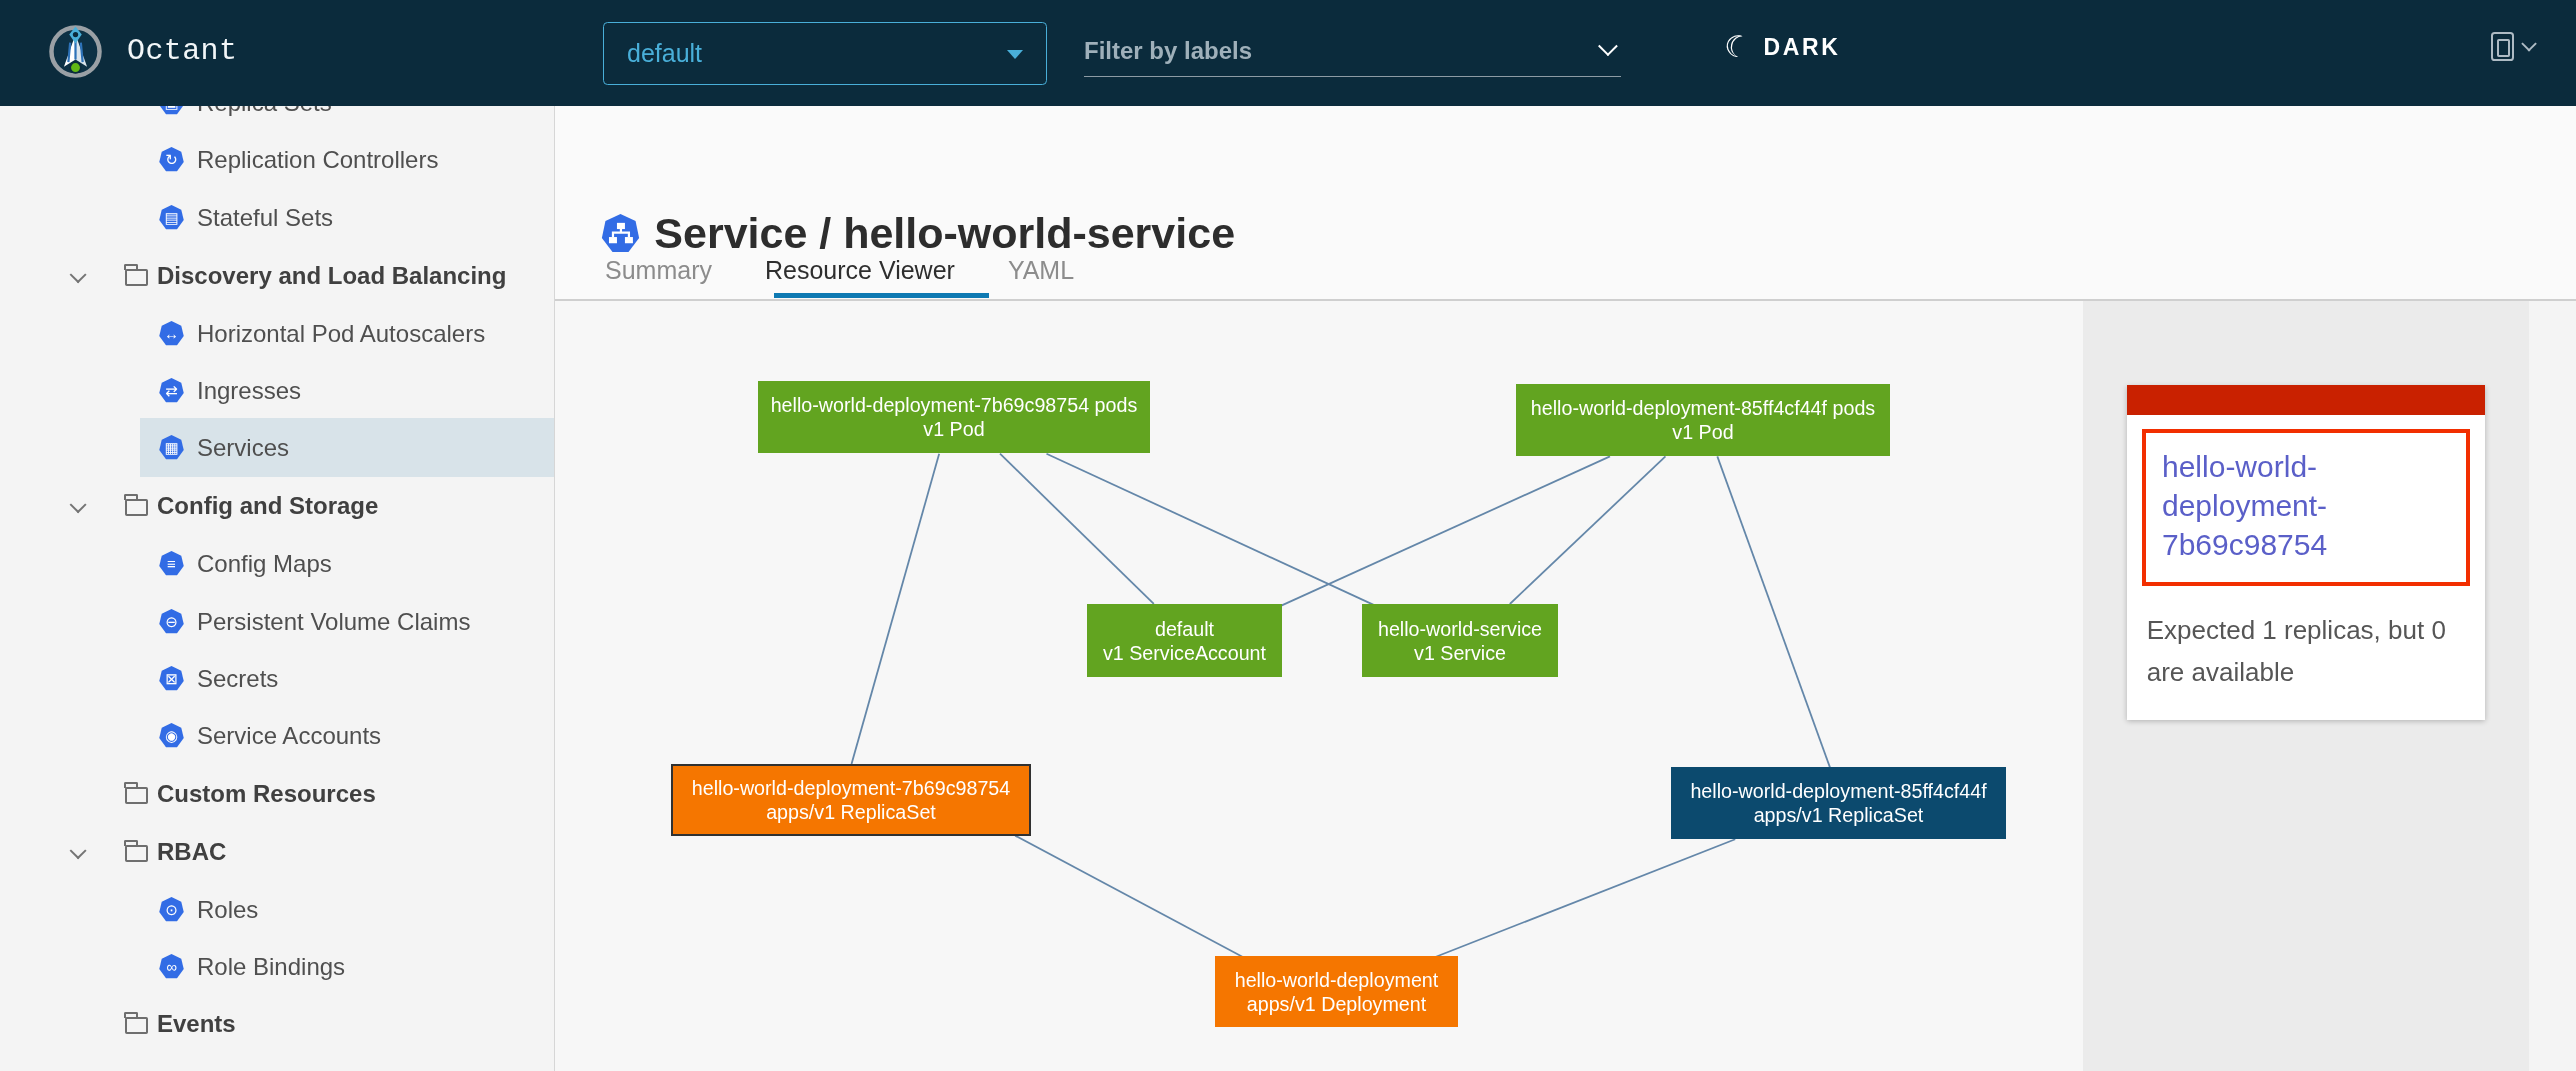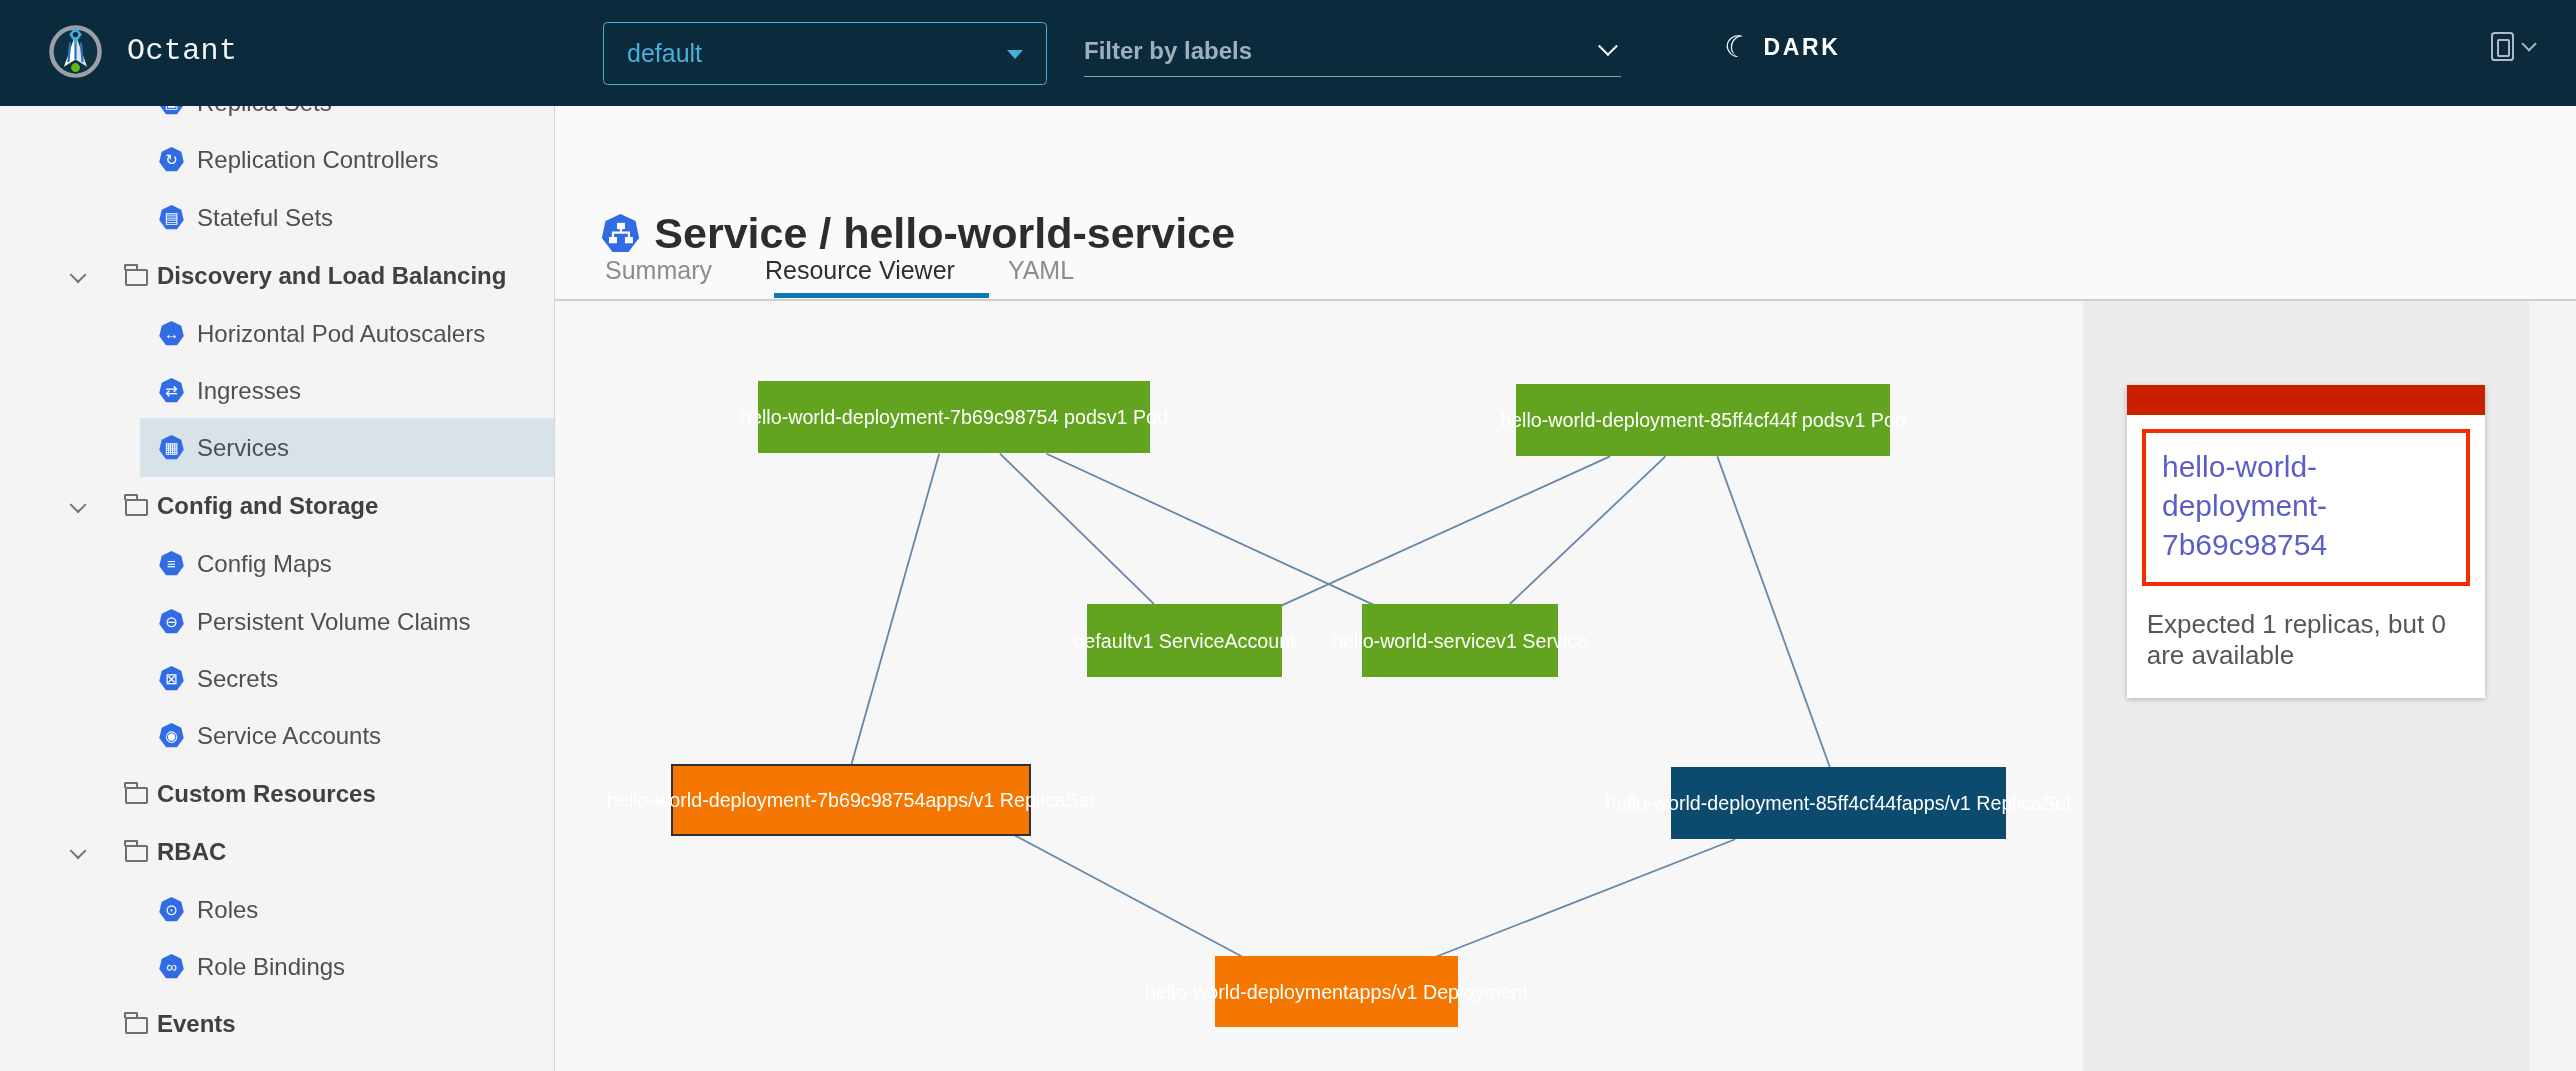--- a/index.html
+++ b/index.html
@@ -70,37 +70,37 @@
   .tab-underline { position:absolute; left:774px; top:293px; width:215px; height:5.4px;
     background:#0e79b2; z-index:4; }
   .tabs-divider { position:absolute; left:555px; top:299px; width:2021px; height:1.8px;
     background:#cfcfcf; z-index:3; }
 
   
   .graph-bg { position:absolute; left:555px; top:301px; width:1528px; height:771px;
     background:#f7f7f7; z-index:1; }
   .edge-layer { position:absolute; left:0; top:0; width:2576px; height:1072px;
     z-index:2; pointer-events:none; }
-  .node { position:absolute; display:flex; flex-direction:row; justify-content:center;
+  .node { position:absolute; display:flex; flex-direction:column; justify-content:center;
     align-items:center; color:#ffffff; text-align:center; z-index:3; cursor:pointer; }
   .node .n-label, .node .n-sub { font-size:19.7px; line-height:24px; white-space:nowrap; }
 
   
   .detail-panel { position:absolute; left:2083px; top:301px; width:493px; height:771px;
     background:#ebebeb; z-index:2; }
   .scroll-strip { position:absolute; right:0; top:0; width:47px; height:771px;
     background:#f4f4f4; }
   .detail-card { position:absolute; left:44px; top:84px; width:358px;
     background:#ffffff; box-shadow:0 1.8px 5.4px rgba(0,0,0,0.25); padding-bottom:27px; }
   .card-accent { width:100%; height:29.5px; }
   .card-linkbox { margin:14.3px 15px 0 15px; border:4.5px solid #f22e00;
     padding:14.3px 16px 18px 16px; }
   .card-link { font-size:30px; line-height:39px; color:#5a5fc8; cursor:pointer;
     word-break:break-word; }
-  .card-msg { margin:23px 18px 0 19.7px; font-size:26px; line-height:31px; color:#565656; }
+  .card-msg { margin:23px 18px 0 19.7px; font-size:26px; line-height:42px; color:#565656; }
 </style>
 </head>
 <body>
 
 <header class="topbar">
   <svg class="logo" viewBox="0 0 64 64">
     <circle cx="32" cy="32" r="27" fill="#0d3145" stroke="#9aa0a5" stroke-width="5"></circle>
     <polygon points="32,13 19,49 32,41" fill="#ffffff"></polygon>
     <polygon points="32,13 45,49 32,41" fill="#d9e4ec"></polygon>
     <path d="M32 13 L32 41 M26 22 L24 44 M38 22 L40 44" stroke="#2d72b8" stroke-width="2.5" fill="none"></path>

